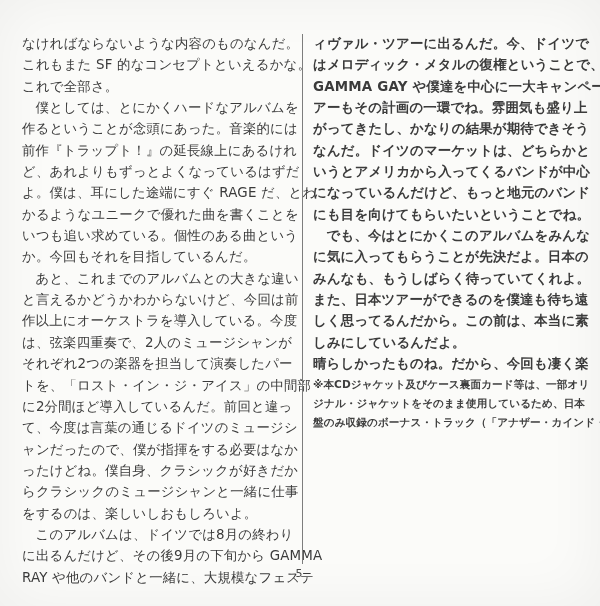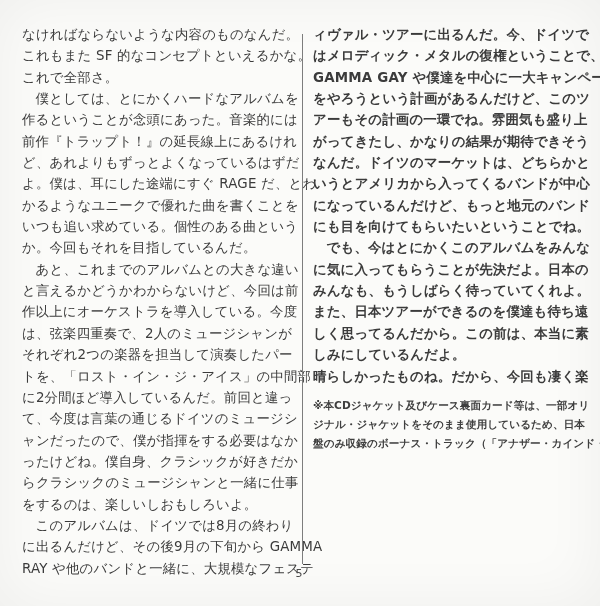--- a/index.html
+++ b/index.html
@@ -15,34 +15,33 @@
   }
   .page {
     position: relative;
     width: 600px;
     height: 606px;
     background: #fbfbf9;
     box-shadow: inset 0 0 60px rgba(0,0,0,0.05);
   }
   .col {
     position: absolute;
-    top: 24px;
+    top: 33px;
   }
   .col-left  { left: 22px;  width: 278px; }
   .col-right { left: 313px; width: 280px; font-weight: bold; }
   .line {
     font-size: 13.4px;
     line-height: 21.35px;
     height: 21.35px;
     color: #3b3b3b;
     white-space: pre;
     letter-spacing: 0.2px;
   }
   .footnote {
-    margin-top: 9px;
   }
   .fn-line {
     font-size: 10.6px;
     line-height: 19.2px;
     height: 19.2px;
     color: #3f3f3f;
     white-space: pre;
     letter-spacing: 0.1px;
   }
   .divider {
@@ -96,21 +95,20 @@
     <div class="line">に出るんだけど、その後9月の下旬から GAMMA</div>
     <div class="line">RAY や他のバンドと一緒に、大規模なフェステ</div>
   </div>
 
   <div class="divider"></div>
 
   <div class="col col-right">
     <div class="line">ィヴァル・ツアーに出るんだ。今、ドイツで</div>
     <div class="line">はメロディック・メタルの復権ということで、</div>
     <div class="line">GAMMA GAY や僕達を中心に一大キャンペーン</div>
-    <div class="line">をやろうという計画があるんだけど、このツ</div>
     <div class="line">アーもその計画の一環でね。雰囲気も盛り上</div>
     <div class="line">がってきたし、かなりの結果が期待できそう</div>
     <div class="line">なんだ。ドイツのマーケットは、どちらかと</div>
     <div class="line">いうとアメリカから入ってくるバンドが中心</div>
     <div class="line">になっているんだけど、もっと地元のバンド</div>
     <div class="line">にも目を向けてもらいたいということでね。</div>
     <div class="line">　でも、今はとにかくこのアルバムをみんな</div>
     <div class="line">に気に入ってもらうことが先決だよ。日本の</div>
     <div class="line">みんなも、もうしばらく待っていてくれよ。</div>
     <div class="line">また、日本ツアーができるのを僕達も待ち遠</div>

